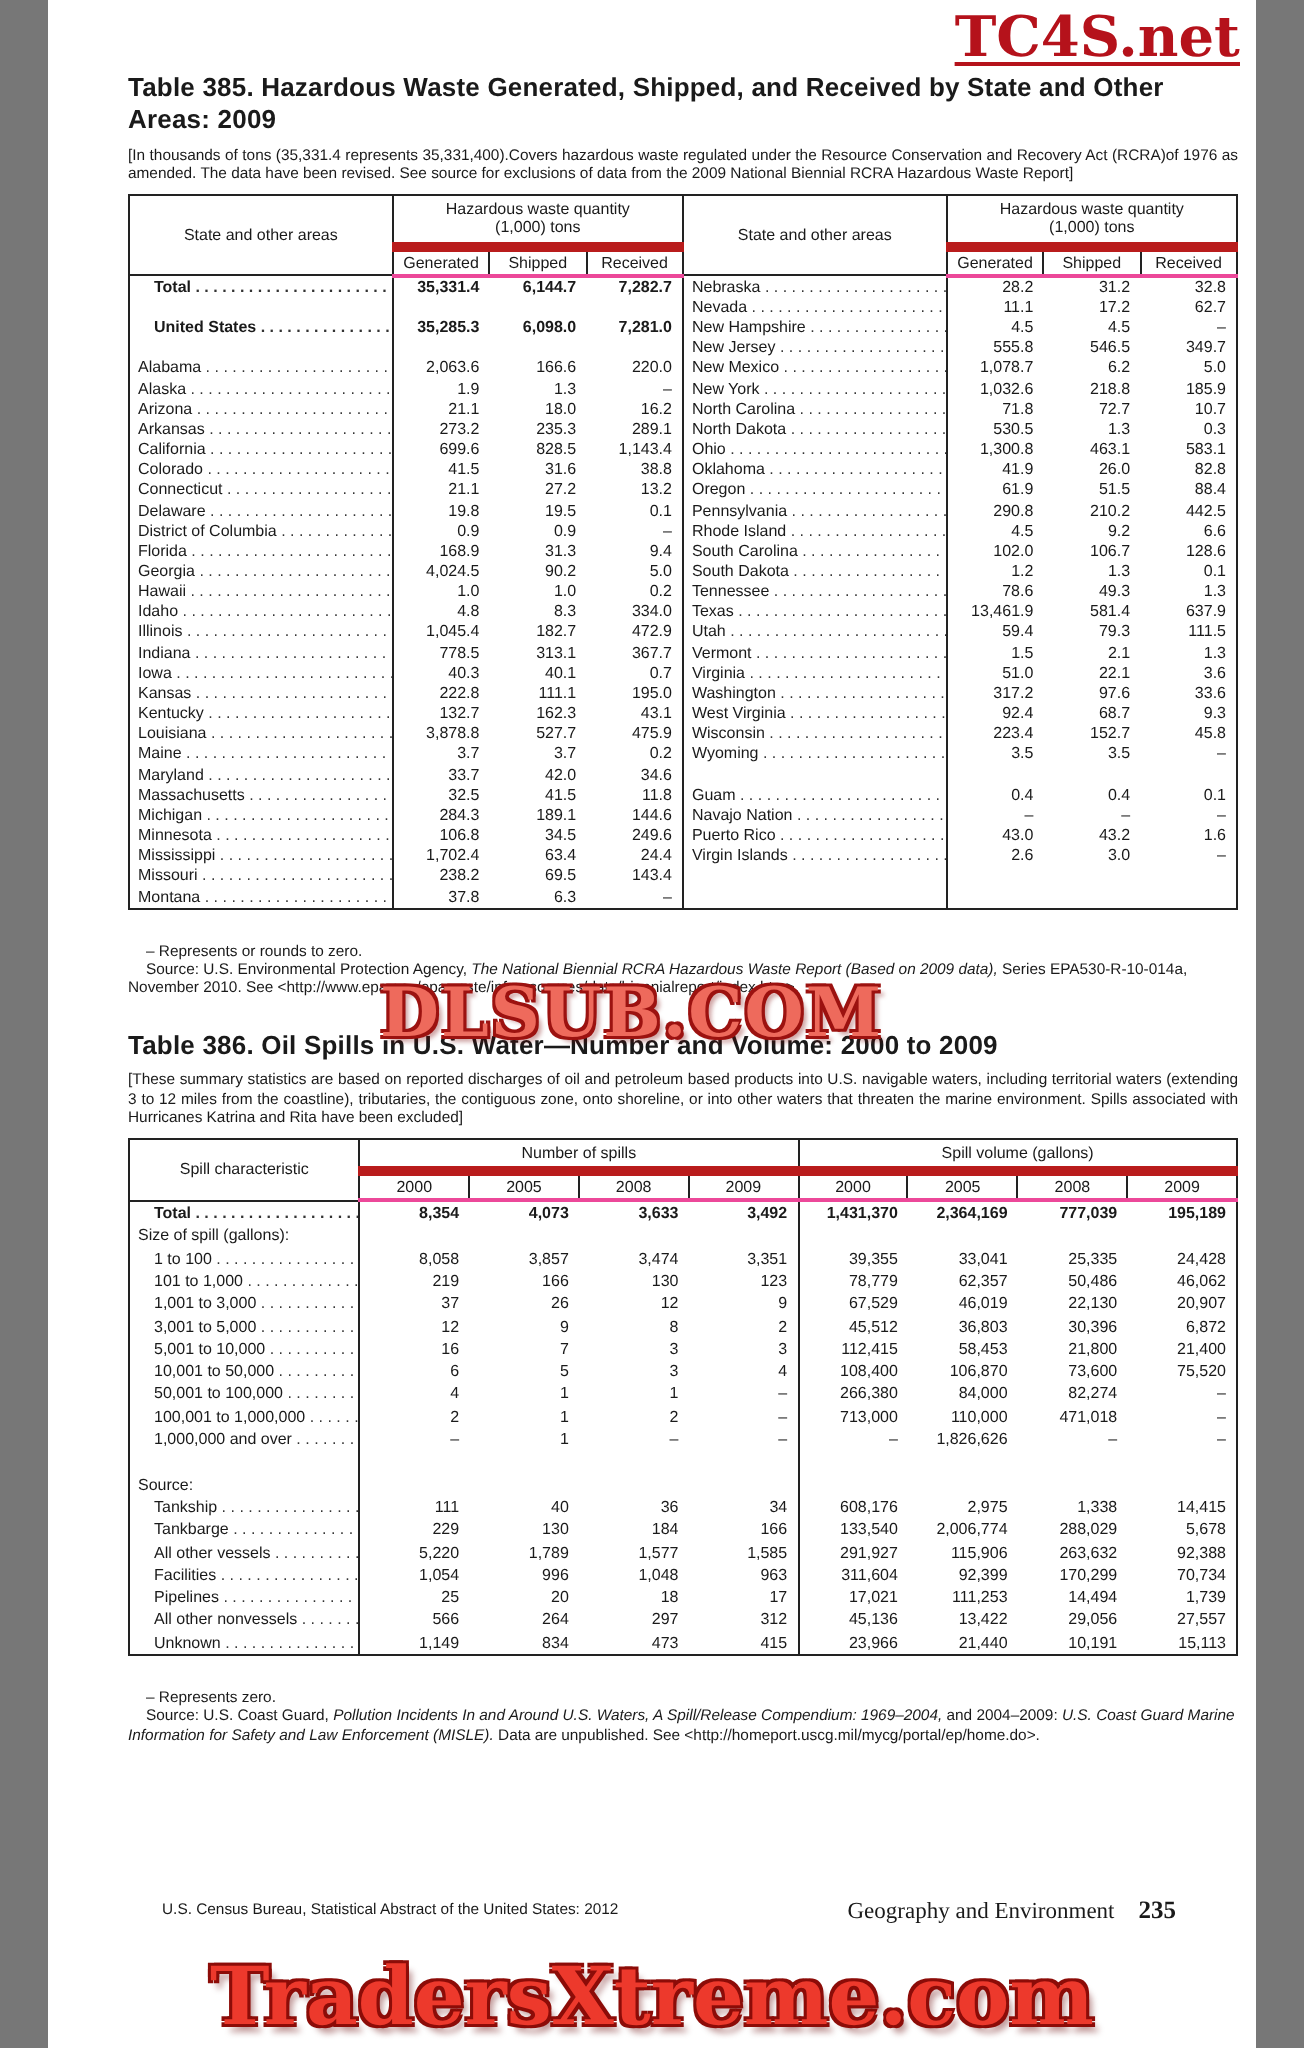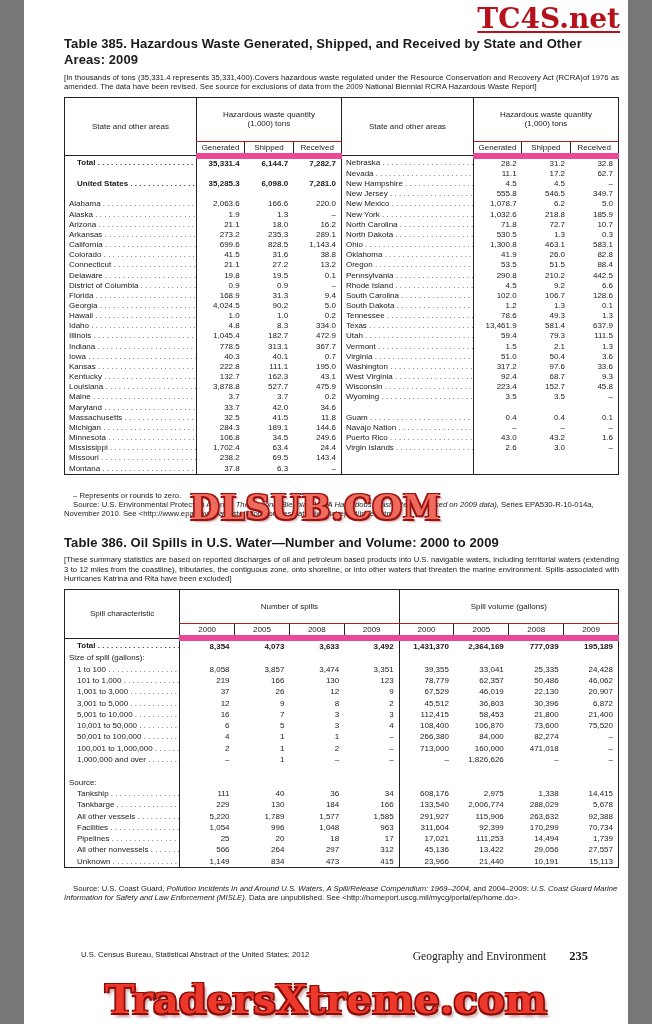--- a/index.html
+++ b/index.html
@@ -18,45 +18,45 @@
   .h-title { font-weight: bold; font-size: 13px; line-height: 15.5px; margin: 36px 0 6px 0; letter-spacing: .1px; }
   .h-title2 { font-weight: bold; font-size: 13px; line-height: 15.5px; margin: 16px 0 5px 0; letter-spacing: .1px; }
   .bracket-note { font-size: 7.7px; line-height: 9.4px; margin: 0 0 5px 0; text-align: justify; }
 
   table.data { border-collapse: collapse; width: 100%; table-layout: fixed; font-size: 8px; border: 1px solid #222; }
   table.data th { font-weight: normal; }
   col.c-stub { width: 23.8%; } col.c-num { width: 8.733%; }
   col.c-stub6 { width: 20.8%; } col.c-year { width: 9.9%; }
 
   .stubhead { text-align: center; vertical-align: middle; border-bottom: 1px solid #222; font-size: 8px; line-height: 9.5px; }
-  .group { text-align: center; border-bottom: 1px solid #b91c1c; font-size: 8px; line-height: 9.5px; padding: 12px 0; }
+  .group { text-align: center; border-bottom: 5px solid #b91c1c; font-size: 8px; line-height: 9.5px; padding: 2px 0; }
   .t385 .group { height: 24px; }
   .t386 .group { height: 13px; }
-  .colhead { text-align: center; border-bottom: 6px solid #ec4899; height: 13px; font-size: 8px; }
+  .colhead { text-align: center; border-bottom: 2px solid #ec4899; height: 13px; font-size: 8px; }
   .vl { border-left: 1px solid #222; }
   .div { border-left: 1px solid #222; }
 
   tbody td { white-space: nowrap; overflow: hidden; }
   .t385 tbody td { height: 10.15px; line-height: 10.15px; }
   .t386 tbody td { height: 11.3px; line-height: 11.3px; }
   td.stub { padding: 0 2px 0 4px; }
   td.stub.b { padding-left: 12px; }
   td.stub.ind { padding-left: 12px; }
   td.num { text-align: right; padding: 0 5px 0 0; }
   .b { font-weight: bold; }
   .dots::after { content: " . . . . . . . . . . . . . . . . . . . . . . . . . . . . . . . . . . . . . . . ."; color: #333; }
 
   .fnotes { margin: 16px 0 0 0; }
   .note { font-size: 7.7px; line-height: 9.4px; margin: 0; }
   .note.indent { text-indent: 9px; }
   .note i { font-style: italic; }
 
   .footer-line { position: absolute; right: 40px; top: 946px; text-align: right; }
   .footer-section { font-family: "Liberation Serif", serif; font-size: 11.5px; }
-  .footer-page { font-family: "Liberation Serif", serif; font-weight: bold; font-size: 12.5px; margin-left: 23px; }
+  .footer-page { font-family: "Liberation Serif", serif; font-weight: bold; font-size: 12.5px; margin-left: 12px; }
   .credit { position: absolute; left: 57px; top: 950px; font-size: 7.7px; }
 
   .wm { position: absolute; z-index: 5; font-family: "DejaVu Serif", serif; font-weight: bold; }
   .wm-top { top: 2px; right: 8px; font-size: 28px; color: #b5121b;
             text-decoration: underline; text-decoration-thickness: 2px; text-underline-offset: 3px; }
   .wm-mid { top: 487px; left: 166px; font-size: 34px; letter-spacing: 1px; color: #ee6a5c;
             text-shadow: -1.5px -1.5px 0 #9c1210, 1.5px -1.5px 0 #9c1210, -1.5px 1.5px 0 #9c1210, 1.5px 1.5px 0 #9c1210, 3px 3px 2px rgba(120,0,0,.35); }
   .wm-bottom { bottom: 2px; left: 50%; transform: translateX(-50%); font-size: 40px; white-space: nowrap; color: #ed392c;
             text-shadow: -1.5px -1.5px 0 #8c0c08, 1.5px -1.5px 0 #8c0c08, -1.5px 1.5px 0 #8c0c08, 1.5px 1.5px 0 #8c0c08, 3px 4px 3px rgba(100,0,0,.4); }
 </style>
@@ -207,21 +207,21 @@
             <td class="num vl">41.9</td>
             <td class="num">26.0</td>
             <td class="num">82.8</td>
           </tr>
           <tr>
             <td class="stub"><span class="nm">Connecticut</span><span class="dots"></span></td>
             <td class="num vl">21.1</td>
             <td class="num">27.2</td>
             <td class="num">13.2</td>
             <td class="stub div"><span class="nm">Oregon</span><span class="dots"></span></td>
-            <td class="num vl">53.5</td>
+            <td class="num vl">61.9</td>
             <td class="num">51.5</td>
             <td class="num">88.4</td>
           </tr>
           <tr>
             <td class="stub"><span class="nm">Delaware</span><span class="dots"></span></td>
             <td class="num vl">19.8</td>
             <td class="num">19.5</td>
             <td class="num">0.1</td>
             <td class="stub div"><span class="nm">Pennsylvania</span><span class="dots"></span></td>
             <td class="num vl">290.8</td>
@@ -298,21 +298,21 @@
             <td class="num">2.1</td>
             <td class="num">1.3</td>
           </tr>
           <tr>
             <td class="stub"><span class="nm">Iowa</span><span class="dots"></span></td>
             <td class="num vl">40.3</td>
             <td class="num">40.1</td>
             <td class="num">0.7</td>
             <td class="stub div"><span class="nm">Virginia</span><span class="dots"></span></td>
             <td class="num vl">51.0</td>
-            <td class="num">50.4</td>
+            <td class="num">22.1</td>
             <td class="num">3.6</td>
           </tr>
           <tr>
             <td class="stub"><span class="nm">Kansas</span><span class="dots"></span></td>
             <td class="num vl">222.8</td>
             <td class="num">111.1</td>
             <td class="num">195.0</td>
             <td class="stub div"><span class="nm">Washington</span><span class="dots"></span></td>
             <td class="num vl">317.2</td>
             <td class="num">97.6</td>
@@ -558,21 +558,21 @@
             <td class="num">82,274</td>
             <td class="num">–</td>
           </tr>
           <tr>
             <td class="stub ind"><span class="nm">100,001 to 1,000,000</span><span class="dots"></span></td>
             <td class="num vl">2</td>
             <td class="num">1</td>
             <td class="num">2</td>
             <td class="num">–</td>
             <td class="num vl">713,000</td>
-            <td class="num">160,000</td>
+            <td class="num">110,000</td>
             <td class="num">471,018</td>
             <td class="num">–</td>
           </tr>
           <tr>
             <td class="stub ind"><span class="nm">1,000,000 and over</span><span class="dots"></span></td>
             <td class="num vl">–</td>
             <td class="num">1</td>
             <td class="num">–</td>
             <td class="num">–</td>
             <td class="num vl">–</td>
@@ -676,20 +676,21 @@
             <td class="num">415</td>
             <td class="num vl">23,966</td>
             <td class="num">21,440</td>
             <td class="num">10,191</td>
             <td class="num">15,113</td>
           </tr>
         </tbody>
     </table>
 
     <div class="fnotes">
+      <p class="note indent">– Represents zero.</p>
       <p class="note indent"><span>Source: U.S. Coast Guard, </span><i>Pollution Incidents In and Around U.S. Waters, A Spill/Release Compendium: 1969–2004,</i><span> and 2004–2009: </span><i>U.S. Coast Guard Marine Information for Safety and Law Enforcement (MISLE).</i><span> Data are unpublished. See &lt;http://homeport.uscg.mil/mycg/portal/ep/home.do&gt;.</span></p>
     </div>
 
   </div>
 
   <div class="footer-line">
     <span class="footer-section">Geography and Environment</span><span class="footer-page">235</span>
   </div>
   <div class="credit">U.S. Census Bureau, Statistical Abstract of the United States: 2012</div>
 

